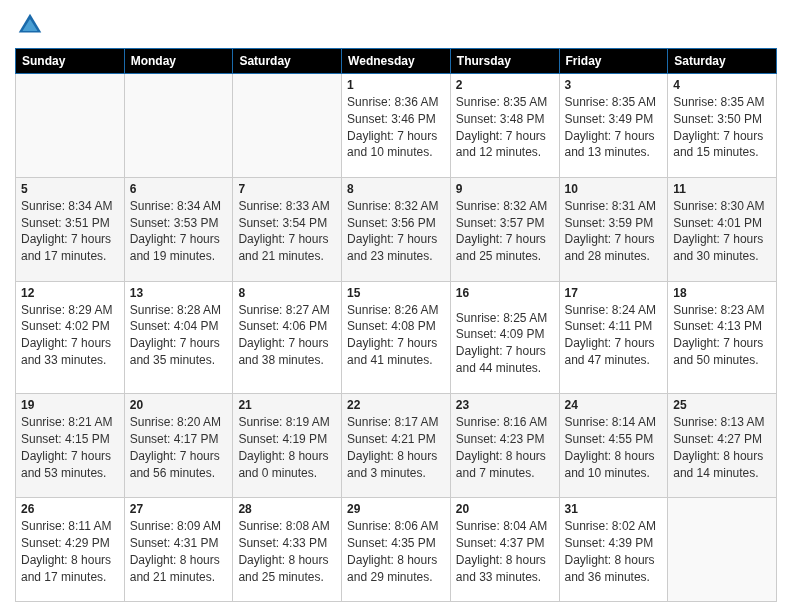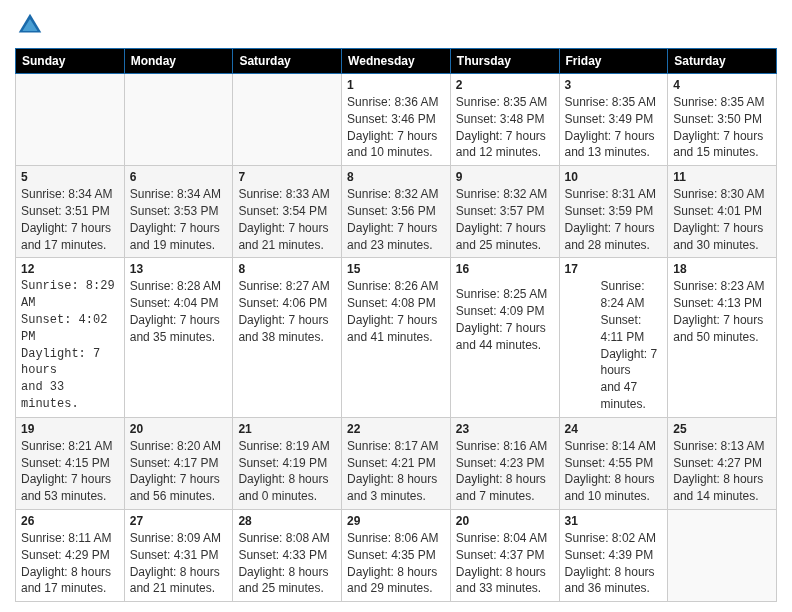--- a/index.html
+++ b/index.html
@@ -209,21 +209,21 @@
             <span class="day-number">11</span>
             <div class="cell-text" style="white-space: pre-line;">Sunrise: 8:30 AM
 Sunset: 4:01 PM
 Daylight: 7 hours
 and 30 minutes.</div>
           </td>
         </tr>
         <tr>
           <td>
             <span class="day-number">12</span>
-            <div class="cell-text" style="white-space: pre-line; font-family: Liberation Mono, monospace;">Sunrise: 8:29 AM
+            <div class="cell-text" style="white-space: pre-line;">Sunrise: 8:29 AM
 Sunset: 4:02 PM
 Daylight: 7 hours
 and 33 minutes.</div>
           </td>
           <td>
             <span class="day-number">13</span>
             <div class="cell-text" style="white-space: pre-line;">Sunrise: 8:28 AM
 Sunset: 4:04 PM
 Daylight: 7 hours
 and 35 minutes.</div>
@@ -244,21 +244,21 @@
           </td>
           <td>
             <span class="day-number">16</span>
             <div class="cell-text" style="white-space: pre-line; margin-top: 10px;">Sunrise: 8:25 AM
 Sunset: 4:09 PM
 Daylight: 7 hours
 and 44 minutes.</div>
           </td>
           <td>
             <span class="day-number">17</span>
-            <div class="cell-text" style="white-space: pre-line; margin-left: 36px;">Sunrise: 8:24 AM
+            <div class="cell-text" style="white-space: pre-line;">Sunrise: 8:24 AM
 Sunset: 4:11 PM
 Daylight: 7 hours
 and 47 minutes.</div>
           </td>
           <td>
             <span class="day-number">18</span>
             <div class="cell-text" style="white-space: pre-line;">Sunrise: 8:23 AM
 Sunset: 4:13 PM
 Daylight: 7 hours
 and 50 minutes.</div>

